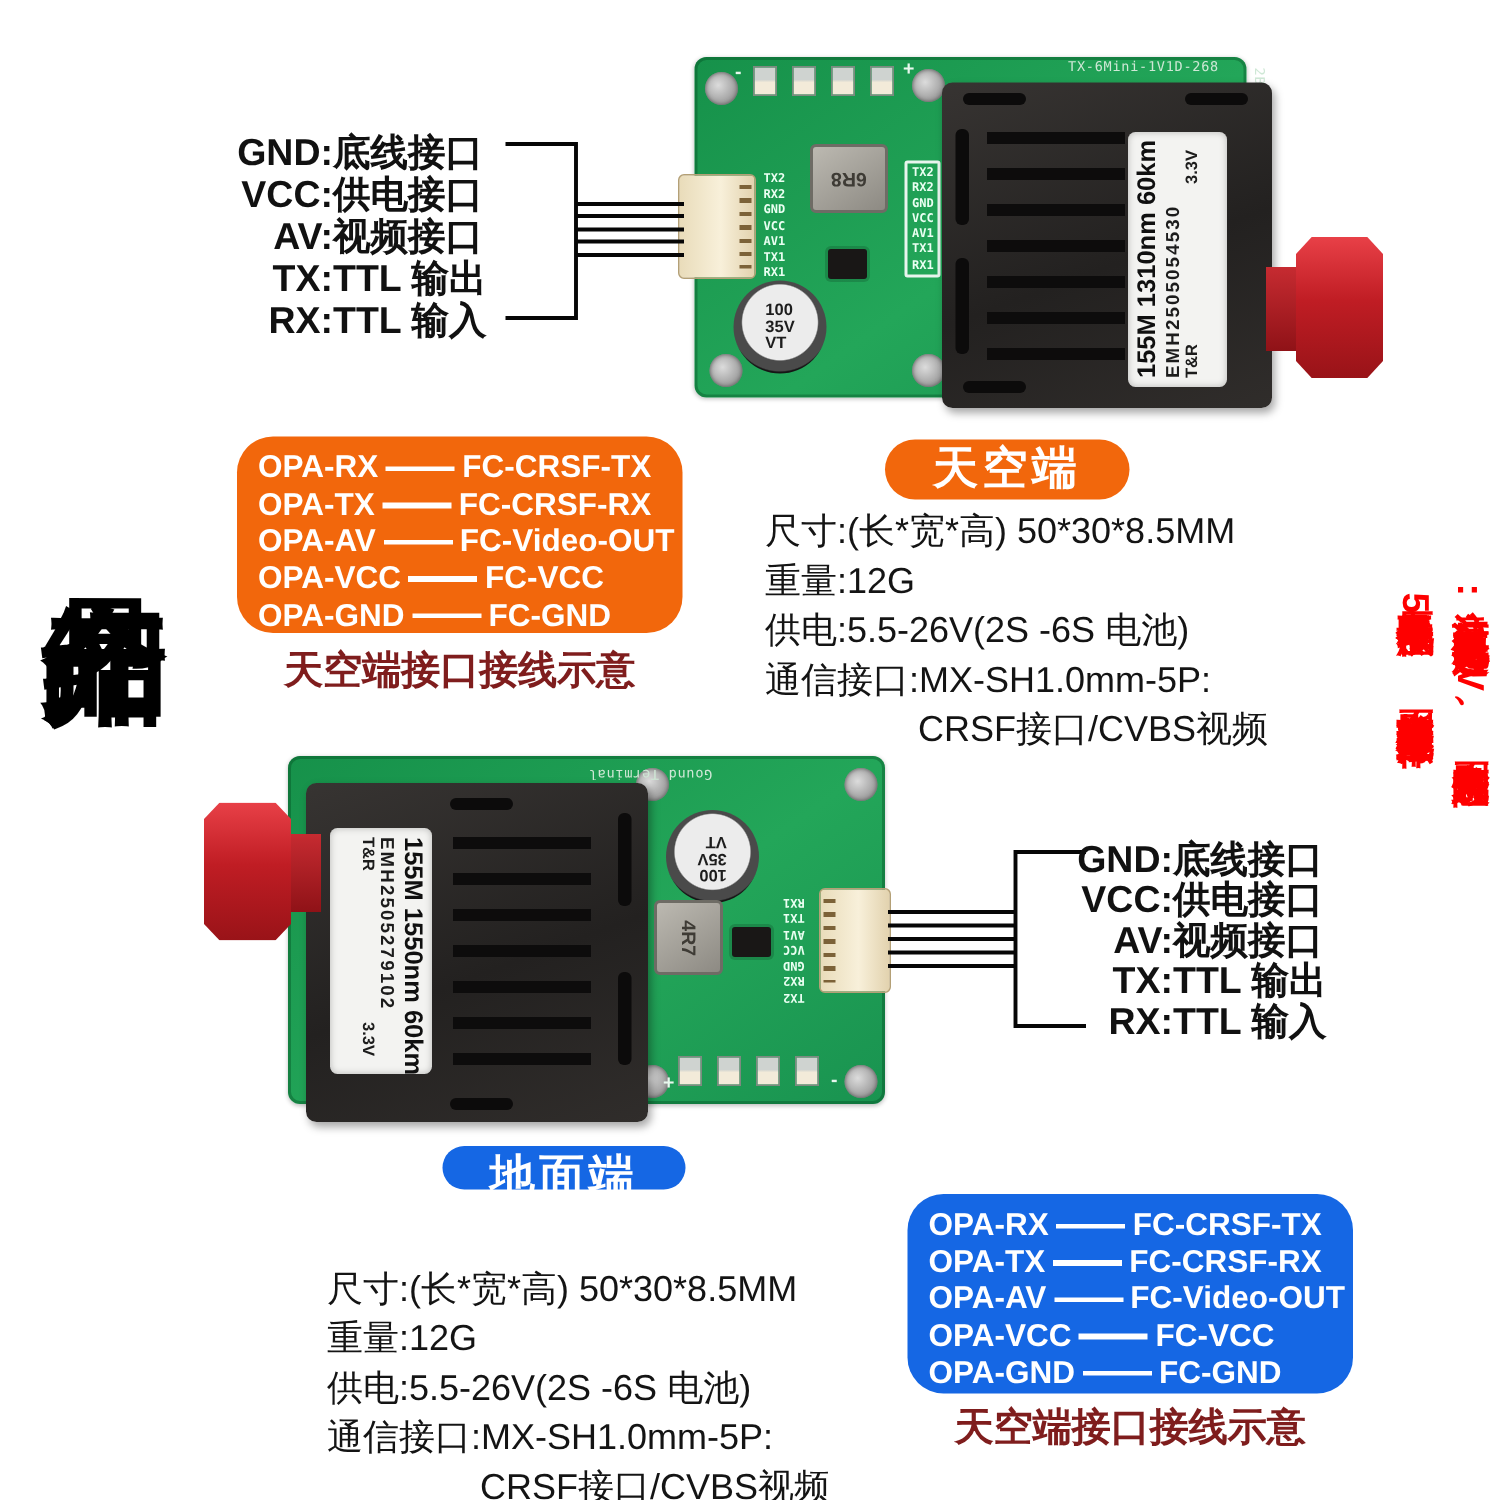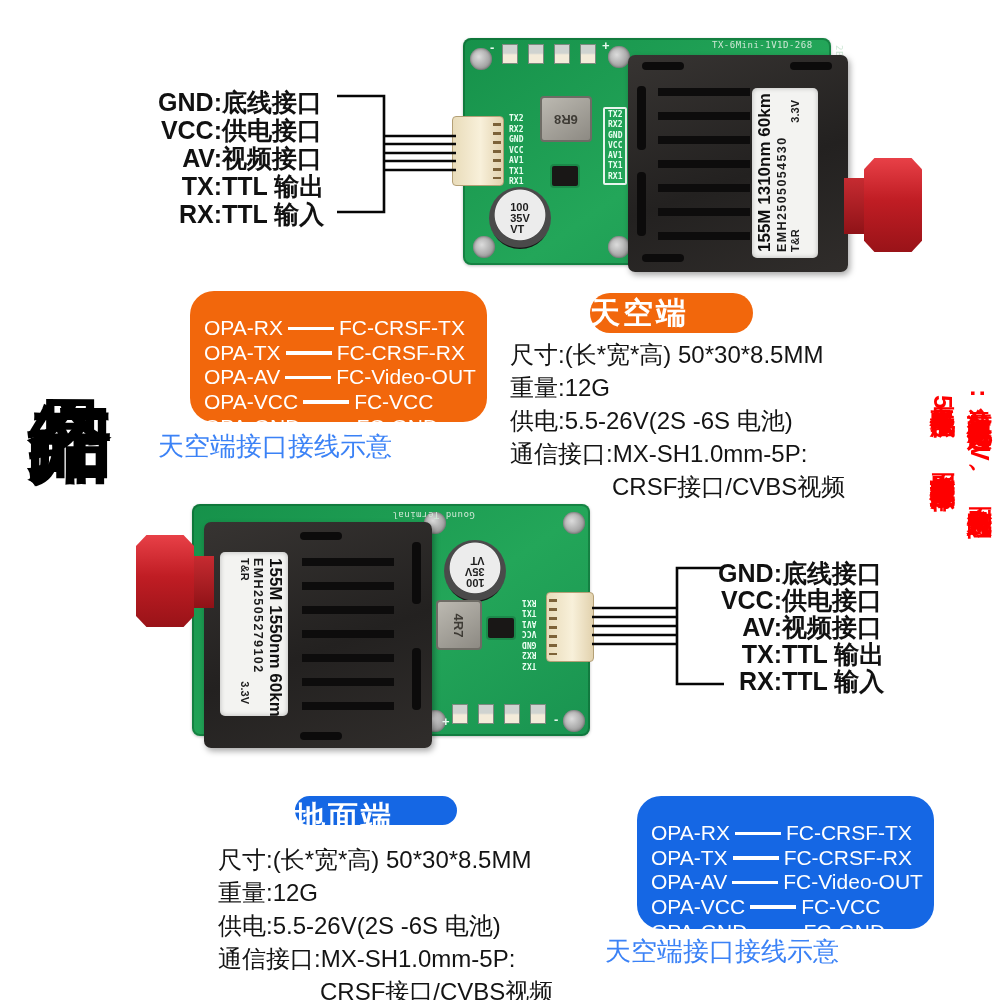--- a/index.html
+++ b/index.html
@@ -22,33 +22,33 @@
   
   .pinlegend{position:absolute;font-weight:bold;color:#111;}
   .pinlegend .row{display:flex;}
   .pinlegend .pin{display:inline-block;text-align:right;}
   .pinlegend.sky{left:148px;top:88px;font-size:25px;line-height:28px;}
   .pinlegend.sky .pin{width:74px;}
   .pinlegend.gnd{left:712px;top:560px;font-size:25px;line-height:27px;}
   .pinlegend.gnd .pin{width:70px;}
 
   
-  .wirebox{position:absolute;width:297px;border-radius:24px;padding:25px 0 9px 14px;color:#fff;font-weight:normal;font-size:21px;margin-left:32px;}
+  .wirebox{position:absolute;width:297px;border-radius:24px;padding:9px 0 9px 14px;color:#fff;font-weight:bold;font-size:21px;}
   .wirebox .wrow{display:flex;align-items:center;height:24.6px;white-space:nowrap;}
   .wirebox .dash{width:46px;height:3.5px;background:#fff;margin:0 5px;flex:none;}
   .wirebox.sky{left:158px;top:291px;height:131px;background:var(--orange);}
   .wirebox.gnd{left:605px;top:796px;height:133px;background:var(--blue);}
-  .wirecaption{position:absolute;width:297px;font-size:26px;font-weight:400;color:#3b82f6;}
+  .wirecaption{position:absolute;width:297px;text-align:center;font-size:26px;font-weight:700;color:#7f1d1d;}
   .wirecaption.sky{left:158px;top:429px;}
   .wirecaption.gnd{left:605px;top:934px;}
 
   
-  .badge{position:absolute;border-radius:22px;color:#fff;font-weight:bold;font-size:30px;letter-spacing:3px;}
+  .badge{position:absolute;border-radius:22px;color:#fff;font-weight:bold;font-size:30px;text-align:center;letter-spacing:3px;}
   .badge.sky{left:590px;top:293px;width:163px;height:40px;line-height:40px;background:var(--orange);}
-  .badge.gnd{left:295px;top:796px;width:162px;height:29px;line-height:41px;background:var(--blue);}
+  .badge.gnd{left:295px;top:764px;width:162px;height:29px;line-height:41px;background:var(--blue);}
 
   
   .specs{position:absolute;font-size:24px;font-weight:400;color:#141414;line-height:33px;white-space:nowrap;}
   .specs.sky{left:510px;top:338px;}
   .specs.gnd{left:218px;top:843px;}
   .specs .indent{padding-left:102px;}
 
   
   .warning{position:absolute;top:387px;right:2px;height:612px;width:76px;
     writing-mode:vertical-rl;text-orientation:mixed;white-space:pre-line;

